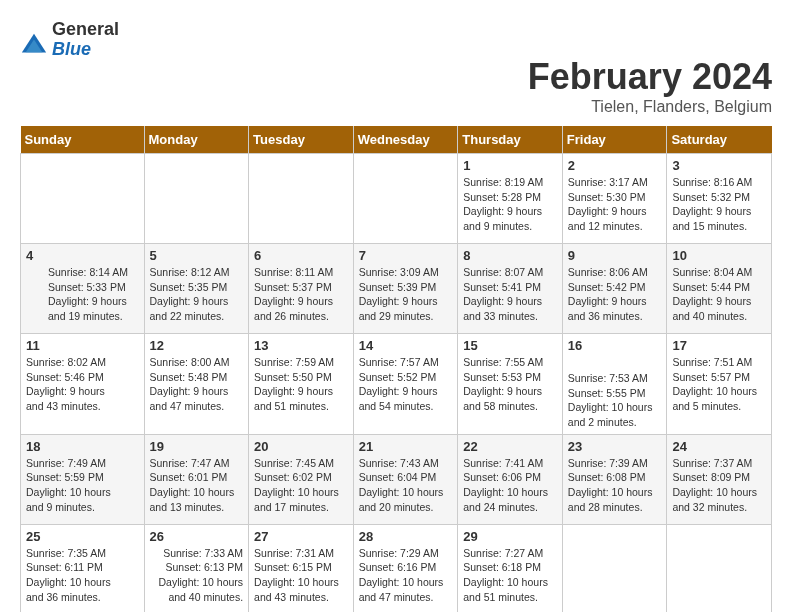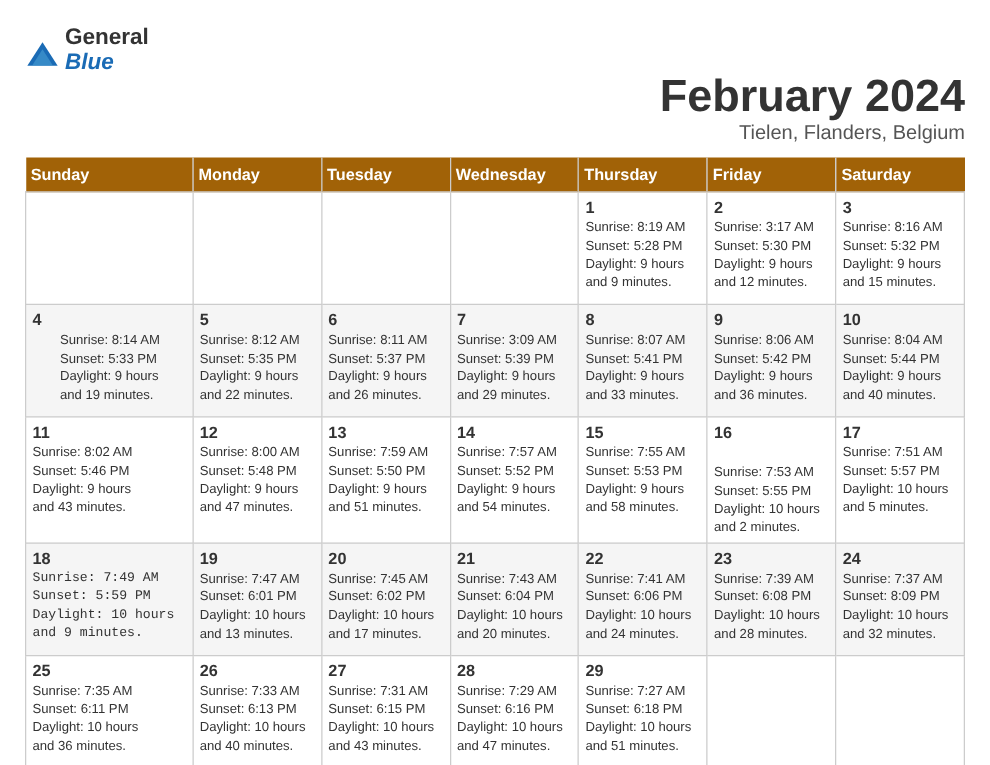--- a/index.html
+++ b/index.html
@@ -257,21 +257,21 @@
           <span class="day-number">17</span>
           <div class="day-info" style="white-space: pre-line;">Sunrise: 7:51 AM
 Sunset: 5:57 PM
 Daylight: 10 hours
 and 5 minutes.</div>
         </td>
       </tr>
       <tr>
         <td>
           <span class="day-number">18</span>
-          <div class="day-info" style="white-space: pre-line; font-family: Liberation Mono, monospace;">Sunrise: 7:49 AM
+          <div class="day-info" style="white-space: pre-line;">Sunrise: 7:49 AM
 Sunset: 5:59 PM
 Daylight: 10 hours
 and 9 minutes.</div>
         </td>
         <td>
           <span class="day-number">19</span>
           <div class="day-info" style="white-space: pre-line;">Sunrise: 7:47 AM
 Sunset: 6:01 PM
 Daylight: 10 hours
 and 13 minutes.</div>
@@ -315,21 +315,21 @@
       <tr>
         <td>
           <span class="day-number">25</span>
           <div class="day-info" style="white-space: pre-line;">Sunrise: 7:35 AM
 Sunset: 6:11 PM
 Daylight: 10 hours
 and 36 minutes.</div>
         </td>
         <td>
           <span class="day-number">26</span>
-          <div class="day-info" style="white-space: pre-line;">Sunrise: 7:33 AM
+          <div class="day-info" style="white-space: pre-line; text-align: right;">Sunrise: 7:33 AM
 Sunset: 6:13 PM
 Daylight: 10 hours
 and 40 minutes.</div>
         </td>
         <td>
           <span class="day-number">27</span>
           <div class="day-info" style="white-space: pre-line;">Sunrise: 7:31 AM
 Sunset: 6:15 PM
 Daylight: 10 hours
 and 43 minutes.</div>

